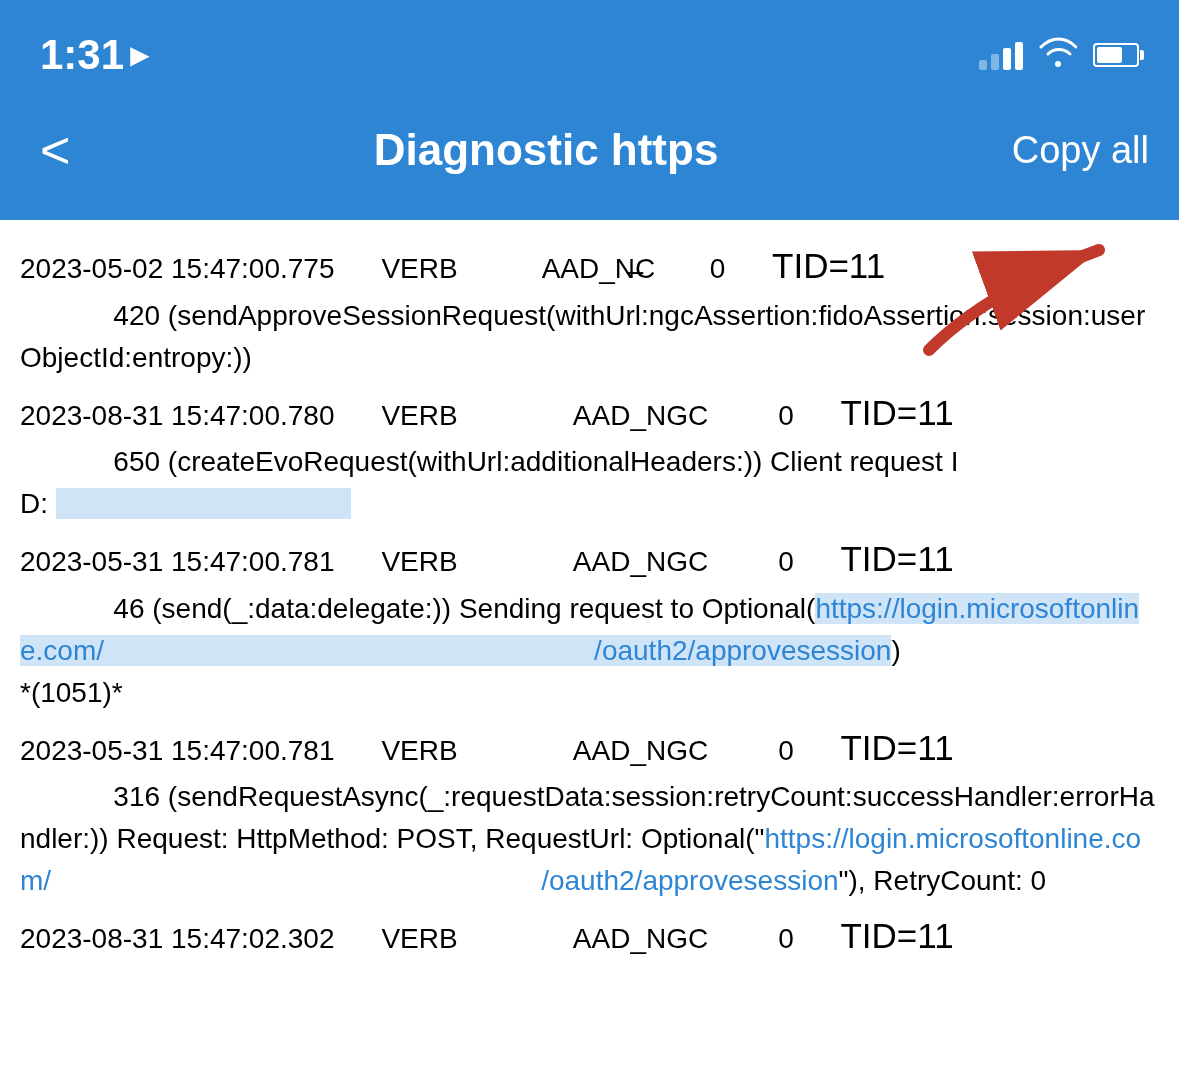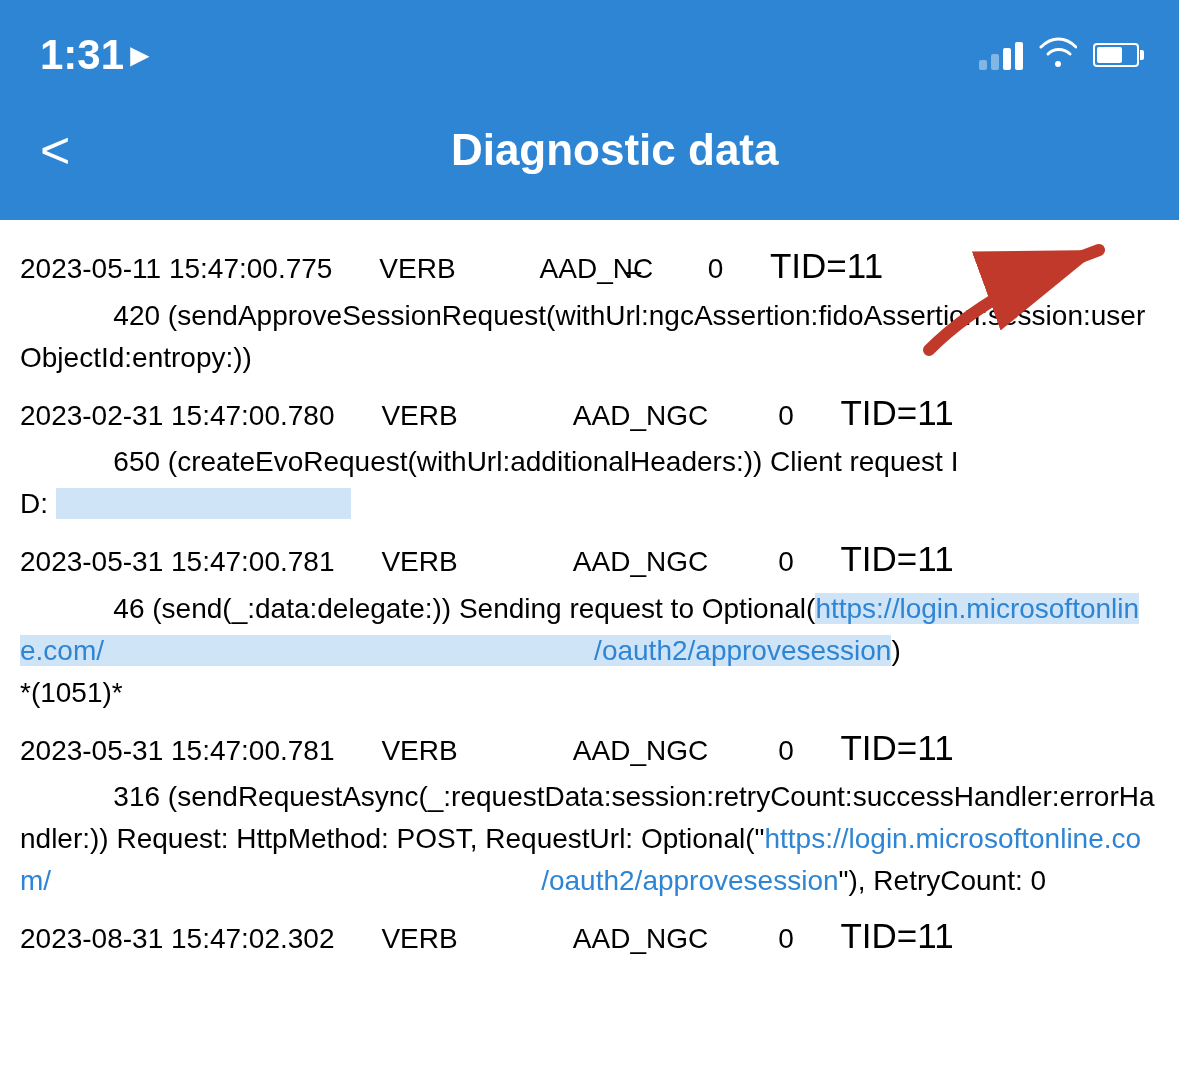--- a/index.html
+++ b/index.html
@@ -230,59 +230,60 @@
       </svg>
     </div>
     <div class="battery-icon">
       <div class="battery-fill"></div>
     </div>
   </div>
 </div>
 
 <div class="nav-bar">
   <span class="back-button">&lt;</span>
-  <span class="nav-title">Diagnostic data</span>
+  <span class="nav-title">Diagnostic https</span>
+  <span class="copy-all-button">Copy all</span>
 </div>
 
 <div class="arrow-container">
   <div class="arrow-annotation">
     <svg class="arrow-svg" viewBox="0 0 260 130">
       <defs>
         <marker id="arrowhead" markerWidth="10" markerHeight="7" refX="10" refY="3.5" orient="auto">
           <polygon points="0 0, 10 3.5, 0 7" fill="#c0392b"></polygon>
         </marker>
       </defs>
       <path d="M 40 120 Q 100 60 210 20" stroke="#c0392b" stroke-width="12" fill="none" marker-end="url(#arrowhead)" stroke-linecap="round"></path>
     </svg>
   </div>
 </div>
 
 <div class="content">
 
   <div class="log-entry">
     <div class="log-line">
-      <span class="log-timestamp">2023-05-11 15:47:00.775</span>
+      <span class="log-timestamp">2023-05-02 15:47:00.775</span>
       &nbsp;&nbsp;&nbsp;
       <span class="log-level">VERB</span>
       &nbsp;&nbsp;&nbsp;&nbsp;&nbsp;&nbsp;&nbsp;&nbsp;&nbsp;
       <span class="log-source">AAD_N<span style="opacity:0.5">̶̶</span>C</span>
       &nbsp;&nbsp;&nbsp;&nbsp;&nbsp;
       <span class="log-num">0</span>
       &nbsp;&nbsp;&nbsp;&nbsp;
       <span class="log-tid">TID=11</span>
     </div>
     <div class="log-body">
       &nbsp;&nbsp;&nbsp;&nbsp;&nbsp;&nbsp;&nbsp;&nbsp;&nbsp;&nbsp;&nbsp;&nbsp;420
       (sendApproveSessionRequest(withUrl:ngcAssertion:fidoAssertion:session:userObjectId:entropy:))
     </div>
   </div>
 
   <div class="log-entry">
     <div class="log-line">
-      <span class="log-timestamp">2023-02-31 15:47:00.780</span>
+      <span class="log-timestamp">2023-08-31 15:47:00.780</span>
       &nbsp;&nbsp;&nbsp;
       <span class="log-level">VERB</span>
       &nbsp;&nbsp;&nbsp;&nbsp;&nbsp;&nbsp;&nbsp;&nbsp;&nbsp;&nbsp;&nbsp;&nbsp;&nbsp;
       <span class="log-source">AAD_NGC</span>
       &nbsp;&nbsp;&nbsp;&nbsp;&nbsp;&nbsp;&nbsp;
       <span class="log-num">0</span>
       &nbsp;&nbsp;&nbsp;&nbsp;
       <span class="log-tid">TID=11</span>
     </div>
     <div class="log-body">

